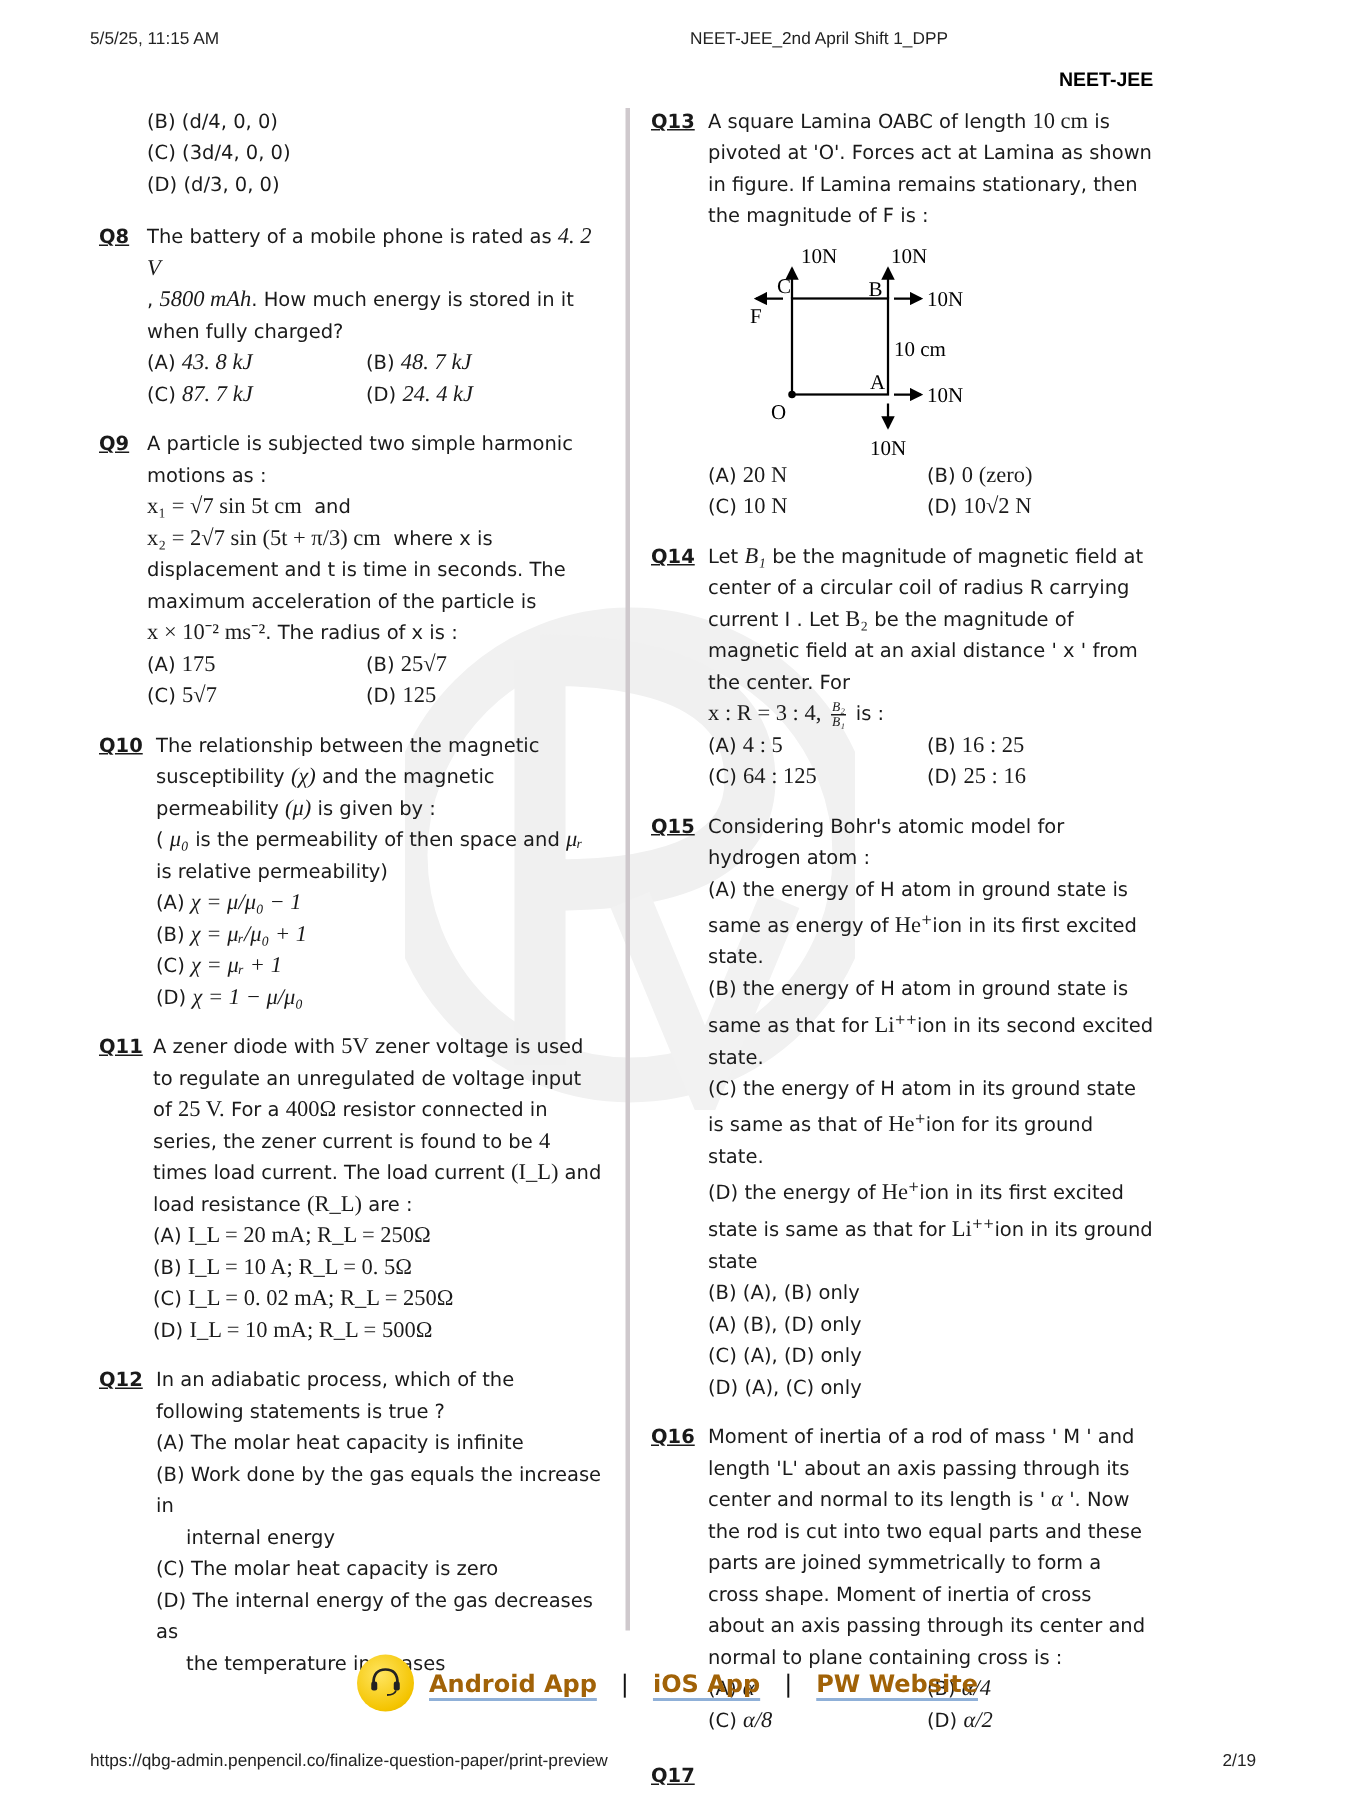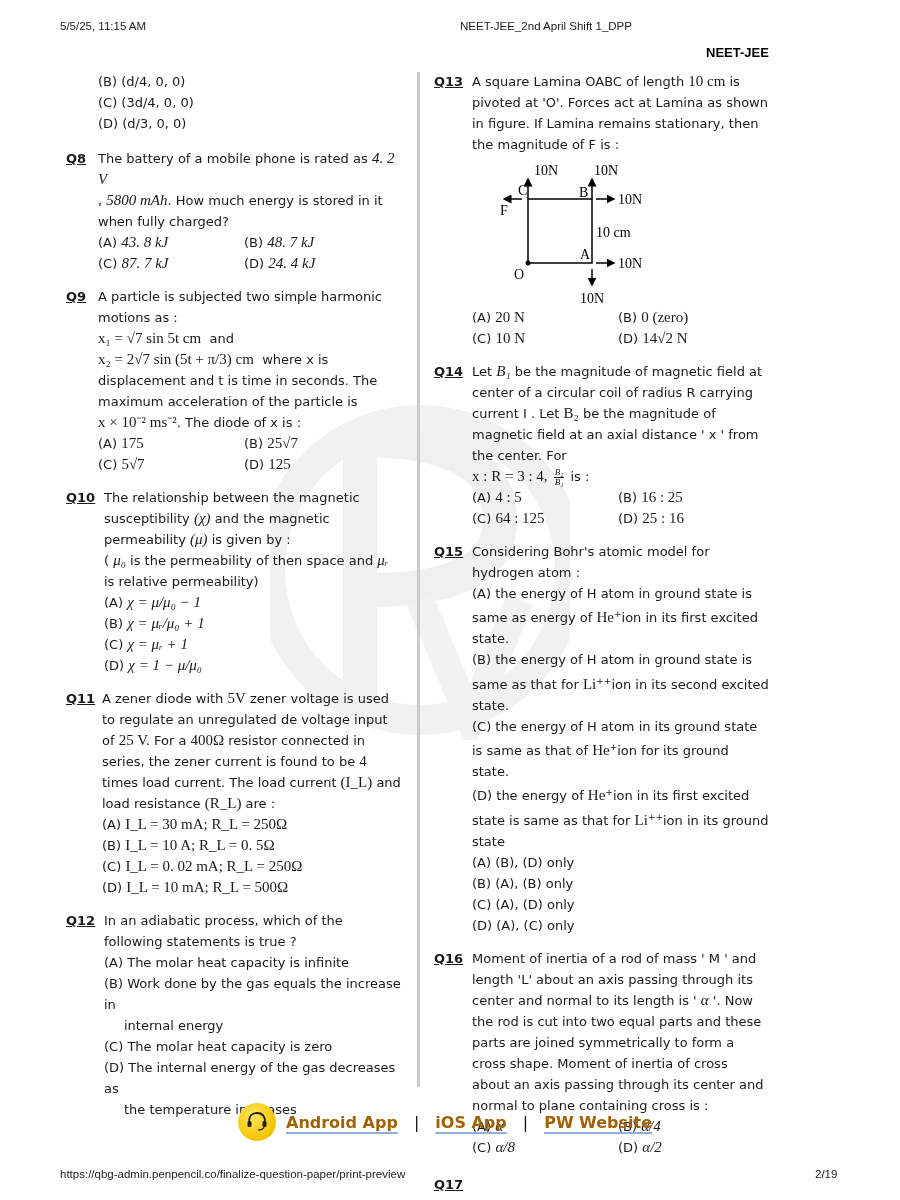--- a/index.html
+++ b/index.html
@@ -72,21 +72,21 @@
       </div>
     </div>
   </div>
 
   <div class="q">
     <span class="qn">Q9</span>
     <div class="qbody">
       <span>A particle is subjected two simple harmonic motions as :</span><br>
       <span class="m">x₁ = √7 sin 5t  cm</span>&nbsp; <span>and</span><br>
       <span class="m">x₂ = 2√7 sin (5t + π/3) cm</span>&nbsp; <span>where x is displacement and t is time in seconds. The maximum acceleration of the particle is</span><br>
-      <span class="m">x × 10⁻²  ms⁻²</span><span>. The diode of x is :</span>
+      <span class="m">x × 10⁻²  ms⁻²</span><span>. The radius of x is :</span>
       <div class="grid2">
         <span><span>(A)</span> <span class="m">175</span></span>
         <span><span>(B)</span> <span class="m">25√7</span></span>
         <span><span>(C)</span> <span class="m">5√7</span></span>
         <span><span>(D)</span> <span class="m">125</span></span>
       </div>
     </div>
   </div>
 
   <div class="q">
@@ -102,21 +102,21 @@
       <span class="opt"><span>(B)</span> <span class="mi">χ = μᵣ/μ₀ + 1</span></span>
       <span class="opt"><span>(C)</span> <span class="mi">χ = μᵣ + 1</span></span>
       <span class="opt"><span>(D)</span> <span class="mi">χ = 1 − μ/μ₀</span></span>
     </div>
   </div>
 
   <div class="q">
     <span class="qn">Q11</span>
     <div class="qbody" style="margin-left:36px">
       <span>A zener diode with </span><span class="m">5V</span><span> zener voltage is used to regulate an unregulated de voltage input of </span><span class="m">25 V.</span><span> For a </span><span class="m">400Ω</span><span> resistor connected in series, the zener current is found to be </span><span class="m">4</span><span> times load current. The load current </span><span class="m">(I_L)</span><span> and load resistance </span><span class="m">(R_L)</span><span> are :</span>
-      <span class="opt"><span>(A)</span> <span class="m">I_L = 30 mA; R_L = 250Ω</span></span>
+      <span class="opt"><span>(A)</span> <span class="m">I_L = 20 mA; R_L = 250Ω</span></span>
       <span class="opt"><span>(B)</span> <span class="m">I_L = 10 A; R_L = 0. 5Ω</span></span>
       <span class="opt"><span>(C)</span> <span class="m">I_L = 0. 02 mA; R_L = 250Ω</span></span>
       <span class="opt"><span>(D)</span> <span class="m">I_L = 10 mA; R_L = 500Ω</span></span>
     </div>
   </div>
 
   <div class="q">
     <span class="qn">Q12</span>
     <div class="qbody w">
       <span>In an adiabatic process, which of the following statements is true ?</span>
@@ -159,21 +159,21 @@
           <text x="95" y="40">B</text>
           <text x="96" y="102">A</text>
           <text x="30" y="122">O</text>
           <text x="16" y="58">F</text>
         </g>
       </svg>
       <div class="grid2">
         <span><span>(A)</span> <span class="m">20 N</span></span>
         <span><span>(B)</span> <span class="m">0 (zero)</span></span>
         <span><span>(C)</span> <span class="m">10 N</span></span>
-        <span><span>(D)</span> <span class="m">14√2 N</span></span>
+        <span><span>(D)</span> <span class="m">10√2 N</span></span>
       </div>
     </div>
   </div>
 
   <div class="q">
     <span class="qn">Q14</span>
     <div class="qbody w">
       <span>Let </span><span class="mi">B₁</span><span> be the magnitude of magnetic field at center of a circular coil of radius R carrying current I . Let </span><span class="m">B₂</span><span> be the magnitude of magnetic field at an axial distance ' x ' from the center. For</span><br>
       <span class="m">x : R = 3 : 4,</span>
       <span class="frac">
@@ -190,22 +190,22 @@
   </div>
 
   <div class="q">
     <span class="qn">Q15</span>
     <div class="qbody w">
       <span>Considering Bohr's atomic model for hydrogen atom :</span><br>
       <span><span>(A) the energy of H atom in ground state is same as energy of </span><span class="m">He</span><sup class="s">+</sup><span>ion in its first excited state.</span></span><br>
       <span><span>(B) the energy of H atom in ground state is same as that for </span><span class="m">Li</span><sup class="s">++</sup><span>ion in its second excited state.</span></span><br>
       <span><span>(C) the energy of H atom in its ground state is same as that of </span><span class="m">He</span><sup class="s">+</sup><span>ion for its ground state.</span></span><br>
       <span><span>(D) the energy of </span><span class="m">He</span><sup class="s">+</sup><span>ion in its first excited state is same as that for </span><span class="m">Li</span><sup class="s">++</sup><span>ion in its ground state</span></span>
+      <span class="opt"><span>(B)</span> <span>(A), (B) only</span></span>
       <span class="opt"><span>(A)</span> <span>(B), (D) only</span></span>
-      <span class="opt"><span>(B)</span> <span>(A), (B) only</span></span>
       <span class="opt"><span>(C)</span> <span> (A), (D) only</span></span>
       <span class="opt"><span>(D)</span> <span>(A), (C) only</span></span>
     </div>
   </div>
 
   <div class="q">
     <span class="qn">Q16</span>
     <div class="qbody w">
       <span>Moment of inertia of a rod of mass ' M ' and length 'L' about an axis passing through its center and normal to its length is ' </span><span class="mi">α</span><span> '. Now the rod is cut into two equal parts and these parts are joined symmetrically to form a cross shape. Moment of inertia of cross about an axis passing through its center and normal to plane containing cross is :</span>
       <div class="grid2">

